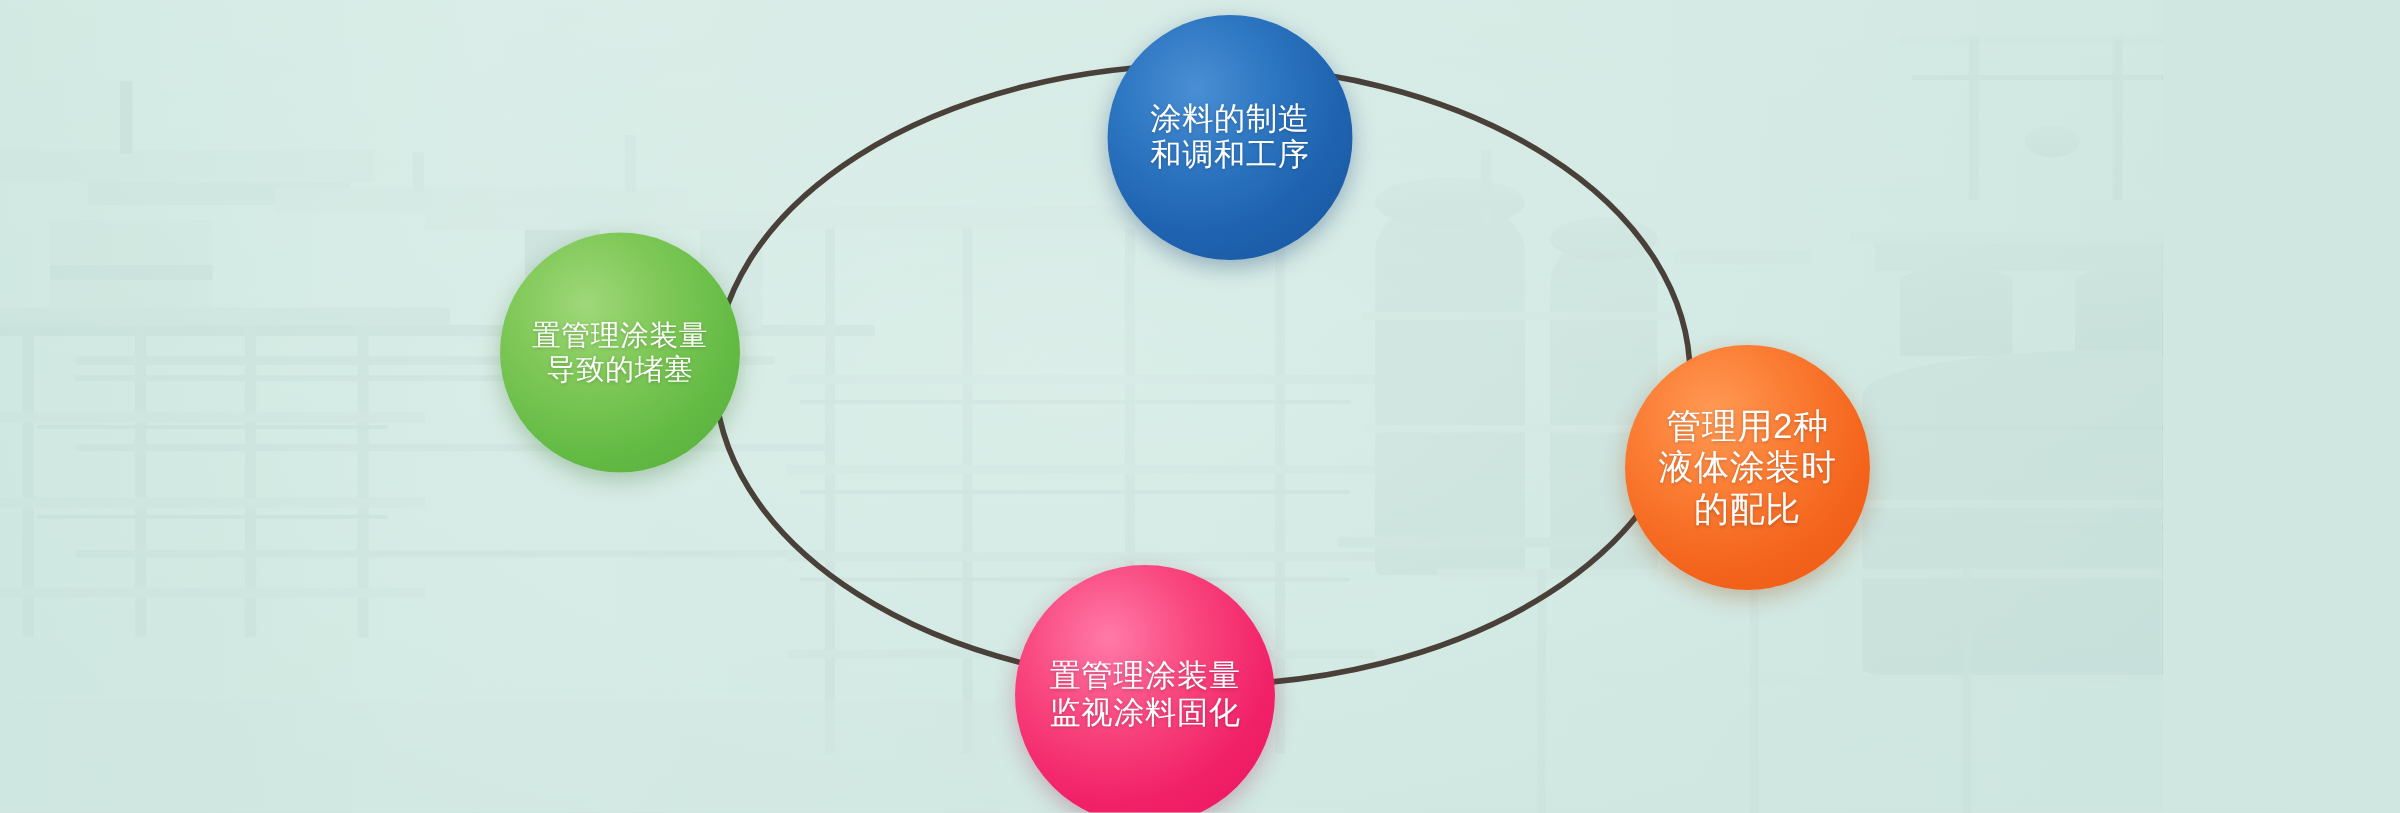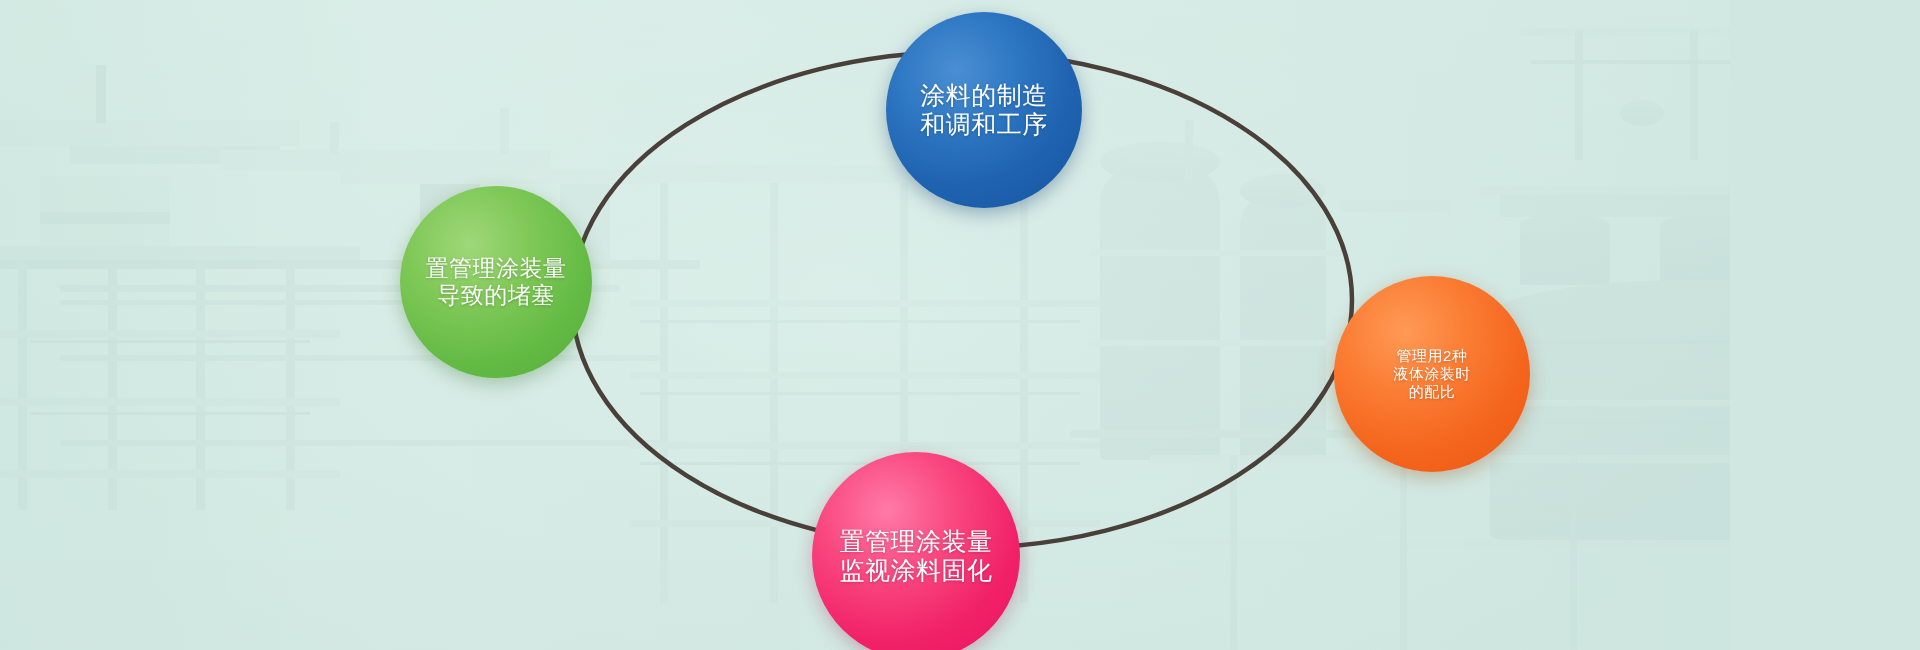--- a/index.html
+++ b/index.html
@@ -77,24 +77,24 @@
     box-shadow:0 6px 18px rgba(20,60,110,.35);
     font-size:25px;
   }
   .bubble-green{
     left:400px;top:186px;width:192px;height:192px;
     background:radial-gradient(circle at 36% 30%, #9fd879 0%, #7fc857 34%, #63bb44 66%, #55ad3c 100%);
     box-shadow:0 6px 18px rgba(50,110,40,.30);
     font-size:23px;
   }
   .bubble-orange{
-    left:1334px;top:276px;width:196px;height:196px;
+    left:1300px;top:276px;width:196px;height:196px;
     background:radial-gradient(circle at 36% 28%, #ff9a55 0%, #fb7c33 34%, #f4641c 66%, #ee5a12 100%);
     box-shadow:0 6px 18px rgba(150,65,10,.30);
-    font-size:15px;
+    font-size:28px;
   }
   .bubble-pink{
     left:812px;top:452px;width:208px;height:208px;
     background:radial-gradient(circle at 36% 28%, #ff7aa8 0%, #f9477f 34%, #f12168 66%, #e8135c 100%);
     box-shadow:0 6px 18px rgba(150,20,70,.28);
     font-size:25px;
   }
 
   
   .headline{

